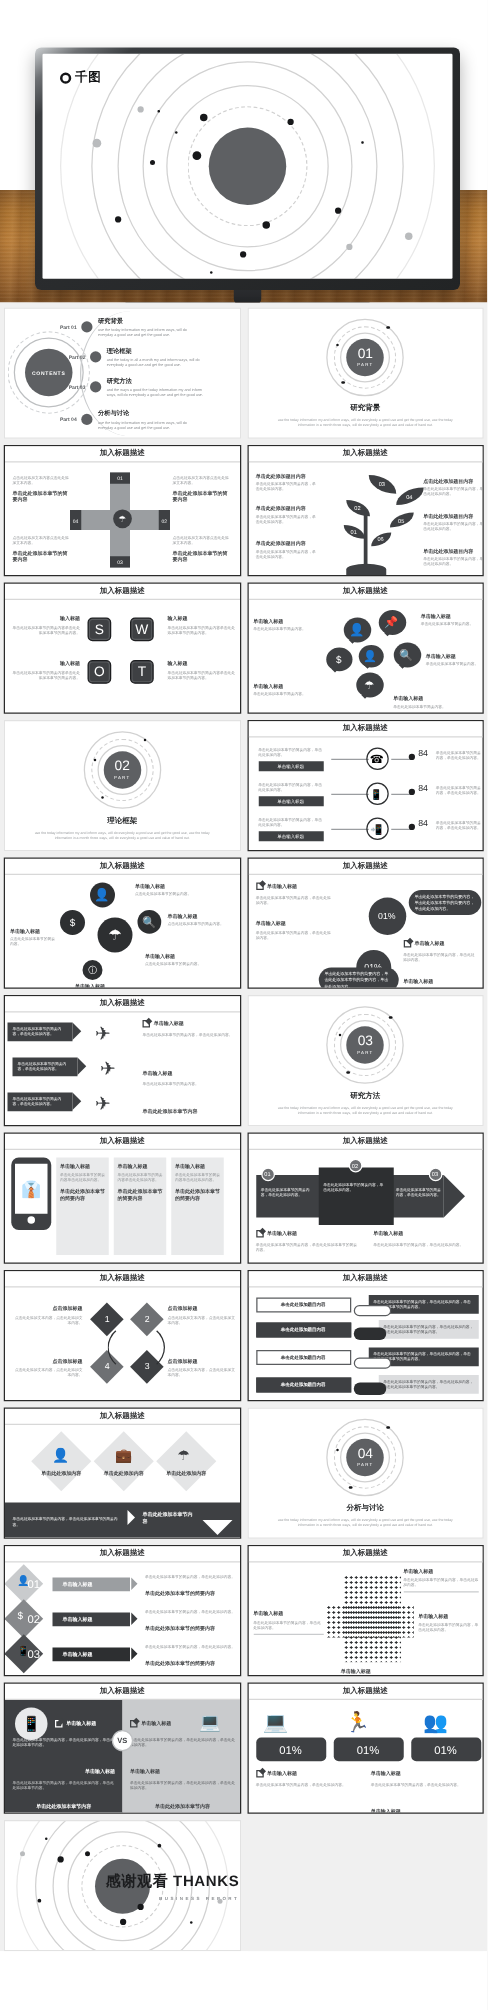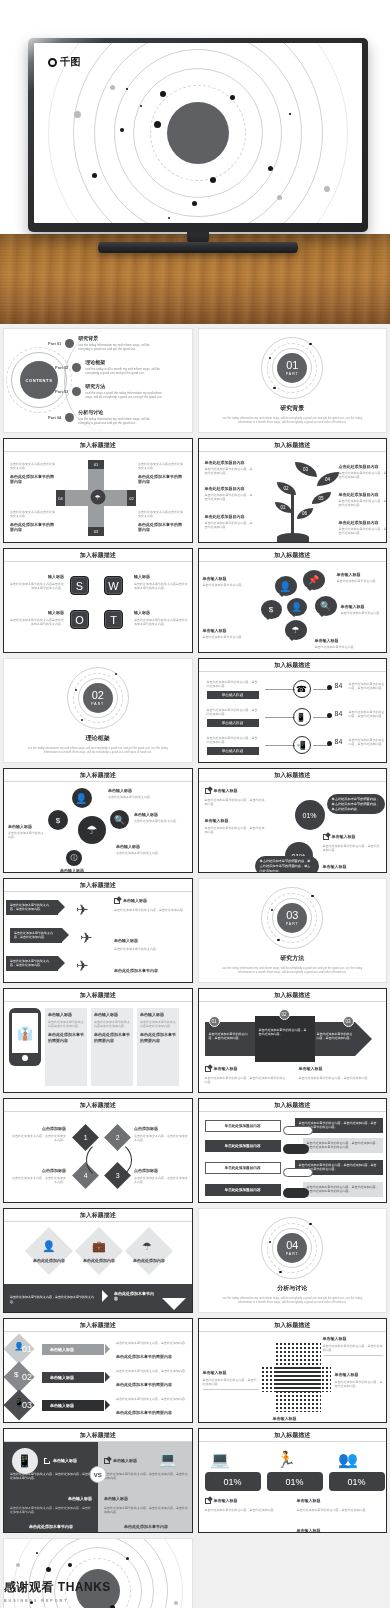--- a/index.html
+++ b/index.html
@@ -7,21 +7,21 @@
     width: 390px;
     background: #ffffff;
     font-family: "Liberation Sans", "DejaVu Sans", sans-serif;
   }
   body { width: 390px; overflow-x: hidden; }
 
   
   .hero {
     position: relative;
     width: 390px;
-    height: 324px;
+    height: 242px;
     overflow: hidden;
     background: #ffffff;
   }
   .hero-wood {
     position: absolute;
     left: 0; right: 0; bottom: 0;
     height: 90px;
     background:
       repeating-linear-gradient(180deg,
         rgba(0,0,0,0.06) 0px, rgba(0,0,0,0.00) 1px,
@@ -1040,21 +1040,21 @@
       <div class="dot" style="width:5px;height:5px;left:42px;top:28px"></div>
       <div class="dot" style="width:2px;height:2px;left:32px;top:13px"></div>
       <div class="dot gray" style="width:4px;height:4px;left:12px;top:24px"></div>
       <div class="dot" style="width:3px;height:3px;left:122px;top:18px"></div>
       <div class="dot" style="width:3px;height:3px;left:26px;top:62px"></div>
       <div class="dot" style="width:5px;height:5px;left:106px;top:66px"></div>
       <div class="dot" style="width:5px;height:5px;left:92px;top:78px"></div>
       <div class="dot gray" style="width:4px;height:4px;left:170px;top:62px"></div>
       <div class="dot" style="width:2px;height:2px;left:148px;top:80px"></div>
     </div>
-    <div style="position:absolute;inset:0;display:flex;flex-direction:column;align-items:flex-start;justify-content:center;z-index:4">
+    <div style="position:absolute;inset:0;display:flex;flex-direction:column;align-items:flex-end;justify-content:center;z-index:4">
       <div class="thanks-title">感谢观看 THANKS</div>
       <div class="thanks-sub">BUSINESS REPORT</div>
     </div>
   </div>
 
   <div style="height:105px;background:#f0f0f0"></div>
 
 </div>
 
 </body></html>

